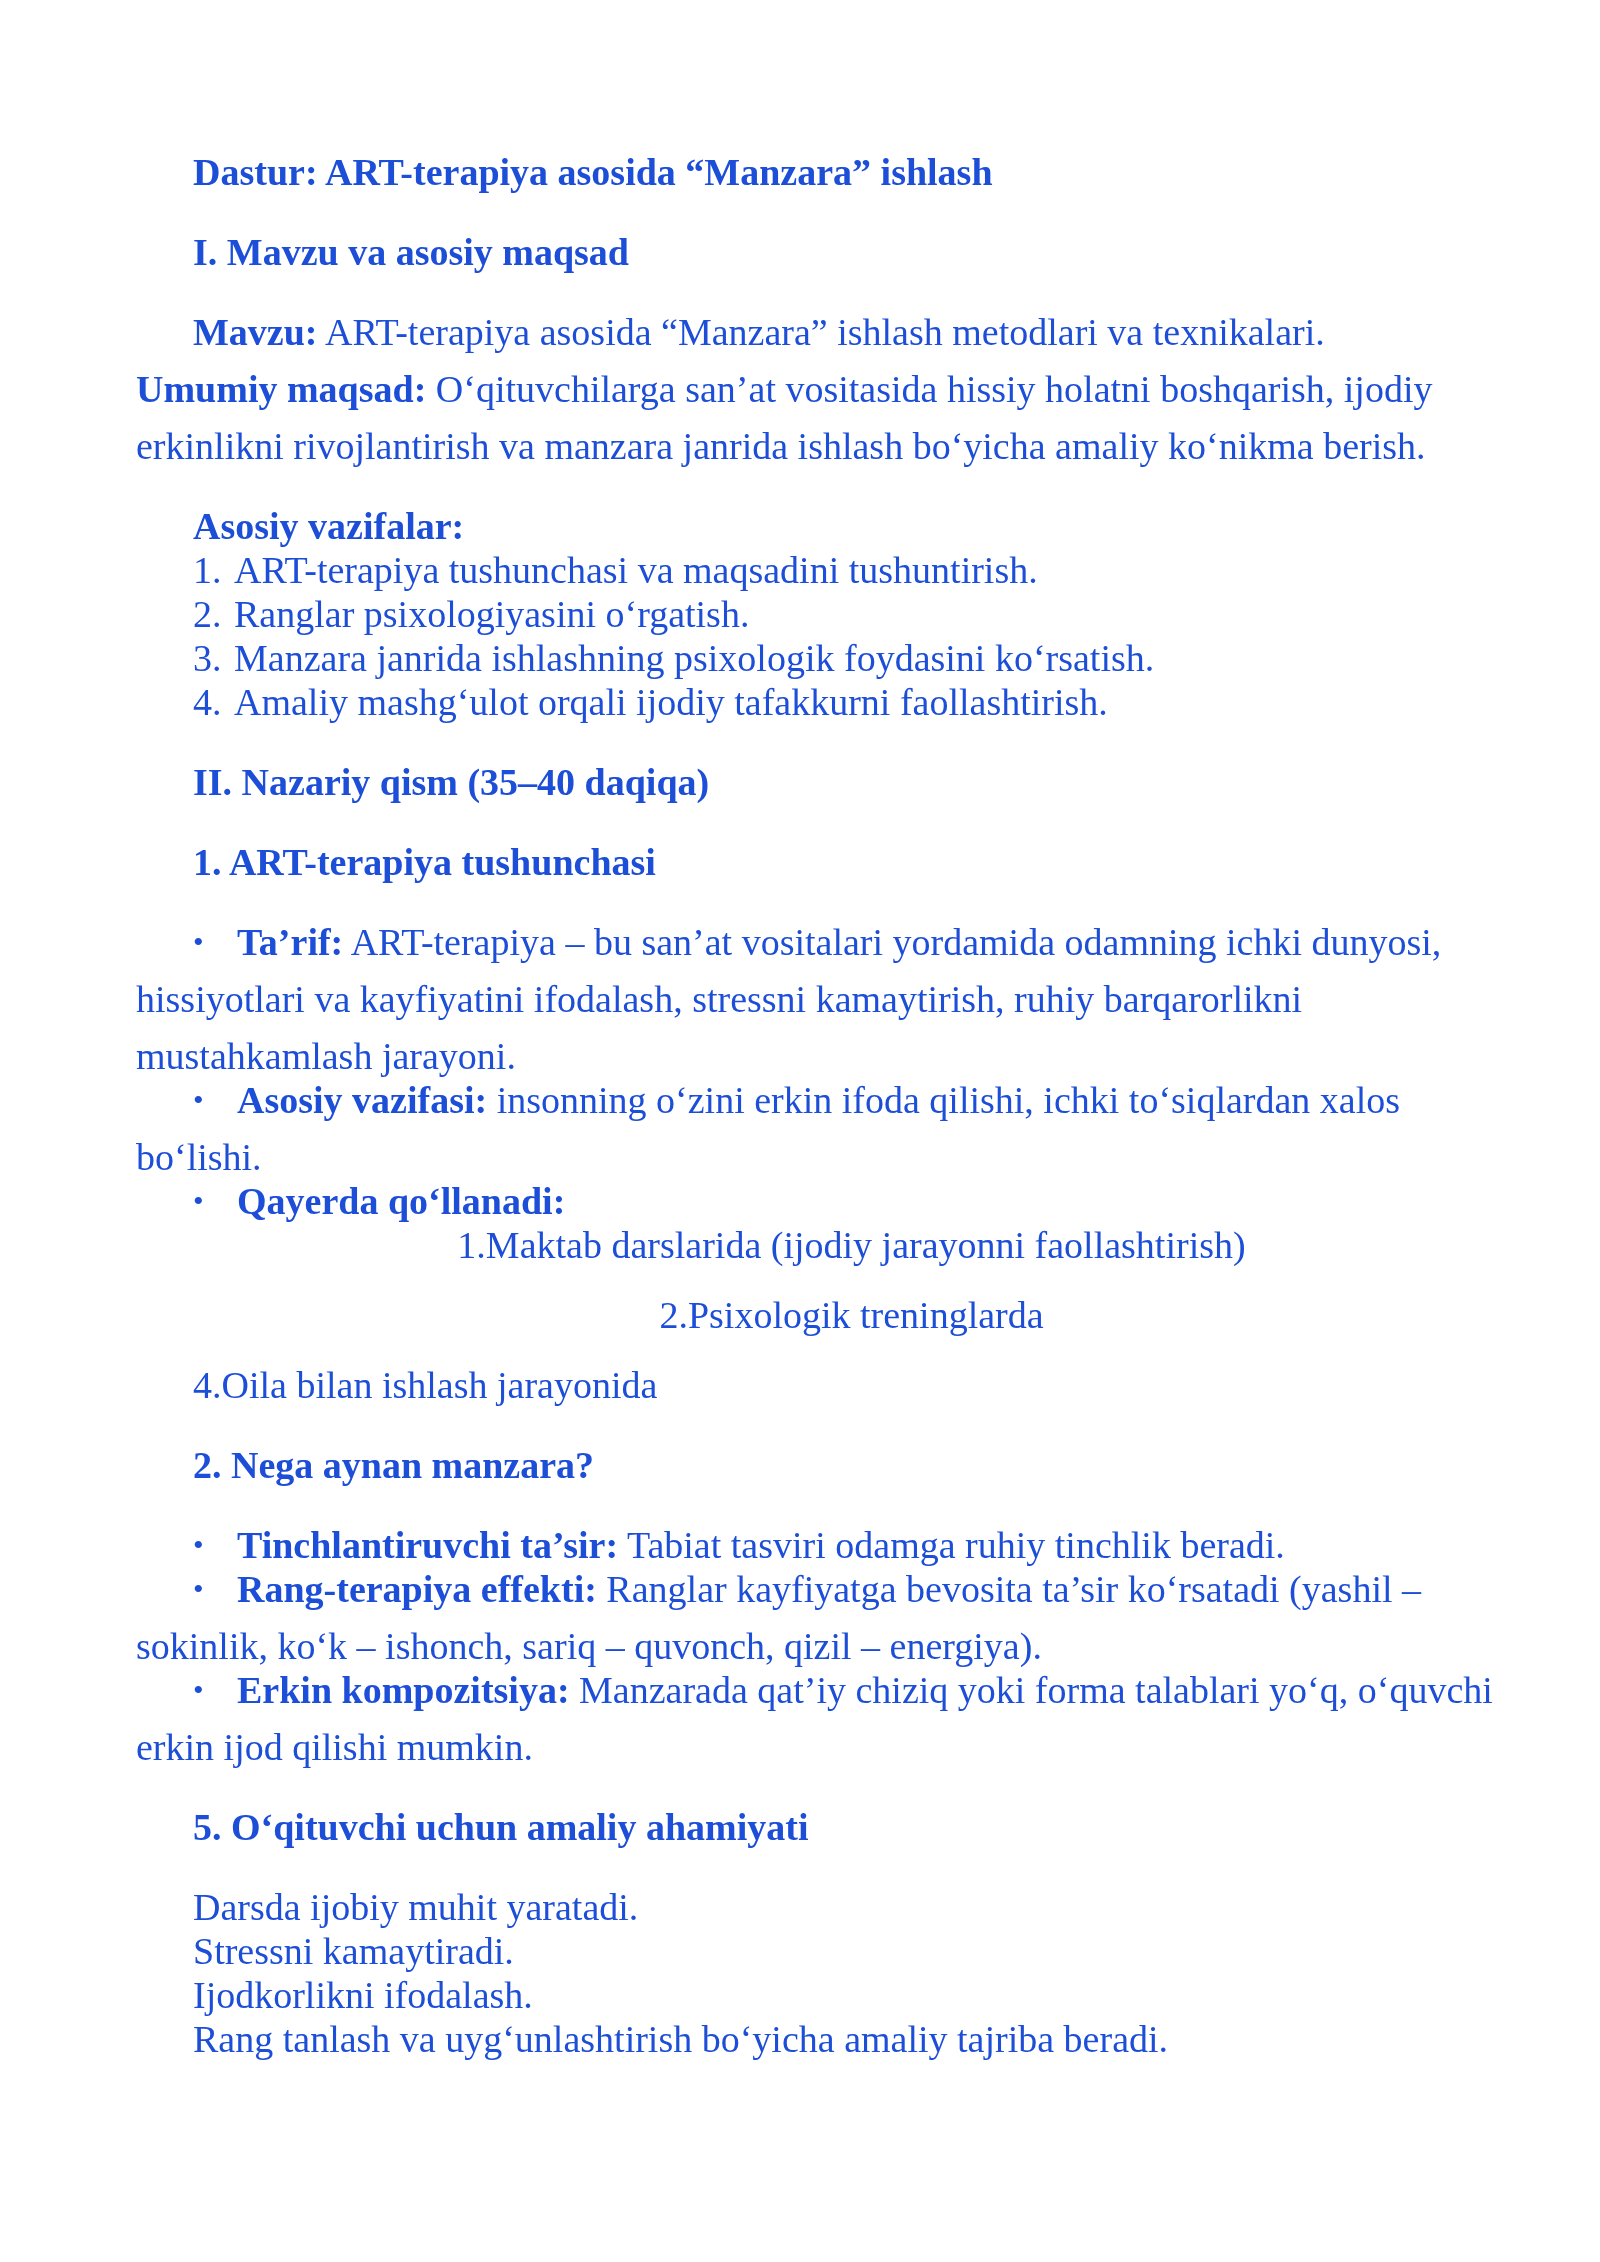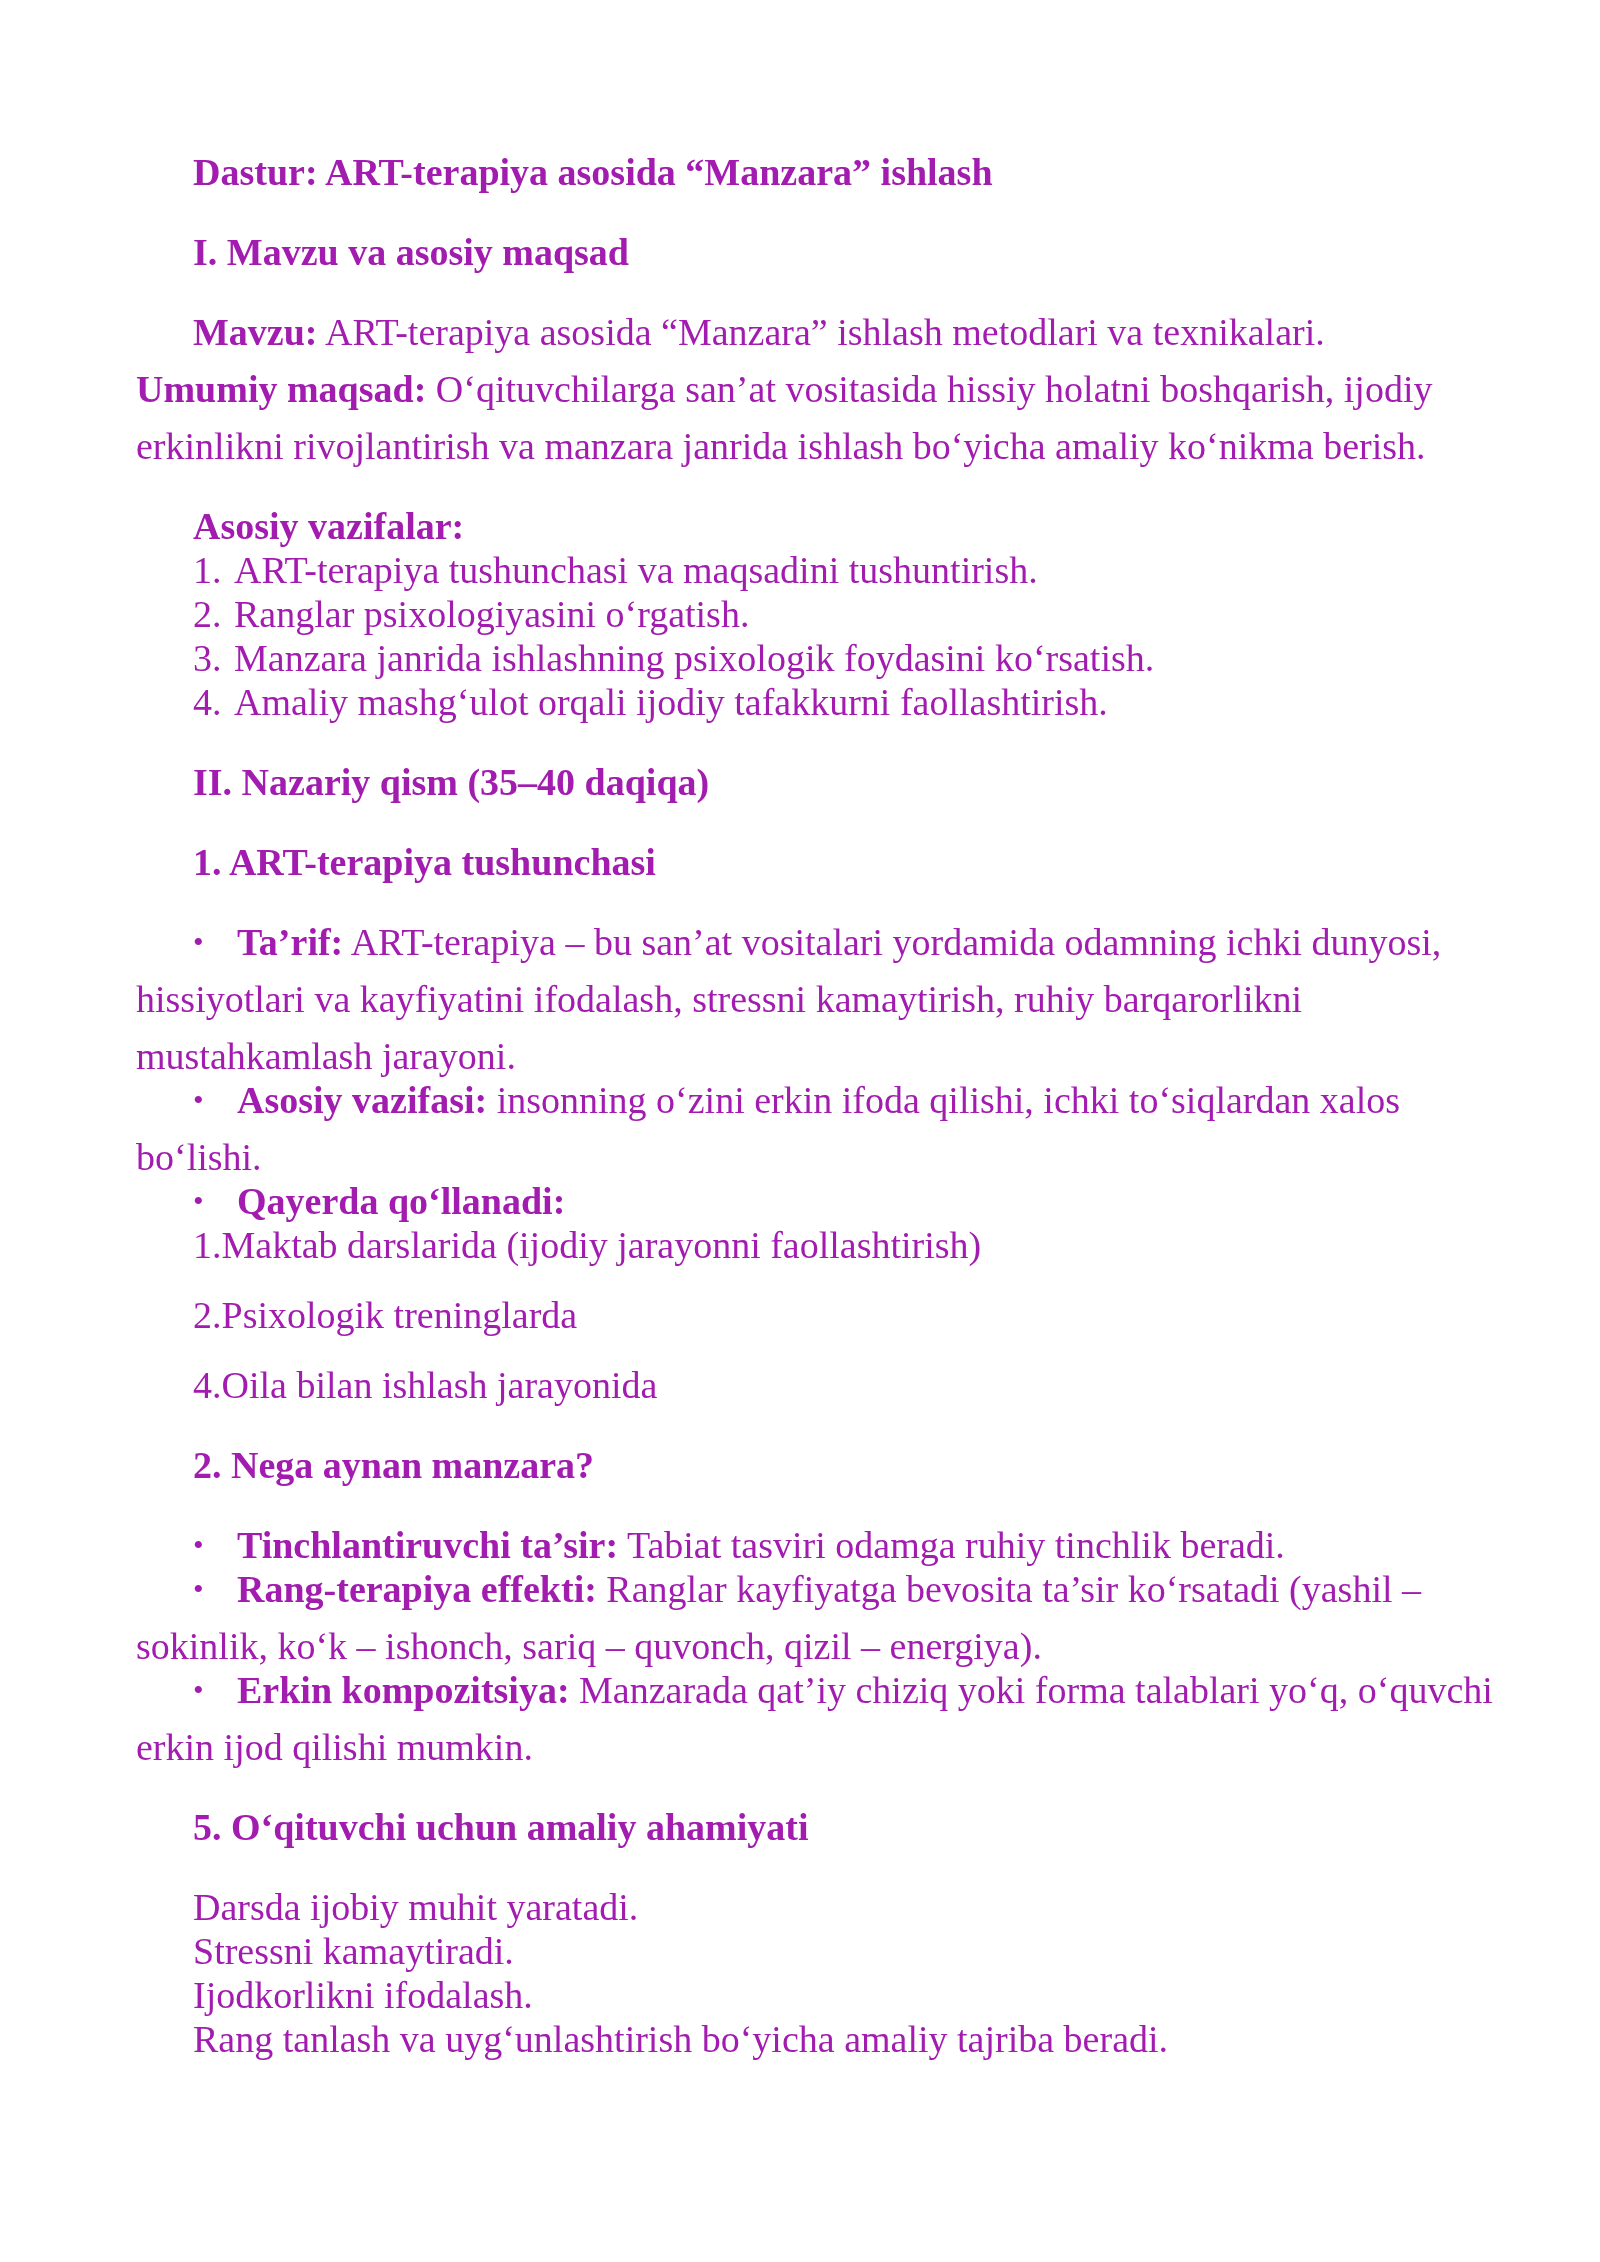--- a/index.html
+++ b/index.html
@@ -4,35 +4,35 @@
 <style>
   html,body{margin:0;padding:0;}
   body{width:1600px;height:2262px;background:#ffffff;overflow:hidden;}
   .page{
     box-sizing:border-box;
     width:1600px;height:1825px;
     padding:150px 90px 12px 136px;
     font-family:"Liberation Serif", serif;
     font-size:38px;
     line-height:44px;
-    color:#a21caf;
+    color:#1d4ed8;
     background:#ffffff;
   }
   .ln{white-space:nowrap;}
   .flush{padding-left:0;margin-top:13px;}
   .indent{padding-left:57px;}
   .numbered{padding-left:57px;}
   .num{display:inline-block;min-width:41px;}
   .bullet-line{padding-left:101px;position:relative;}
   .bullet-glyph{
     position:absolute;left:57px;top:0;
     font-size:0.8em;
   }
   .gap-para{margin-bottom:36px;}
-  .gap-item{margin-bottom:26px;}
+  .gap-item{margin-bottom:26px;text-align:center;}
   b{font-weight:bold;}
 </style>
 </head>
 <body>
 
 <div class="page">
   <div>
       <div class="ln indent gap-para"><b class="seg">Dastur: ART-terapiya asosida “Manzara” ishlash</b></div>
       <div class="ln indent gap-para"><b class="seg">I. Mavzu va asosiy maqsad</b></div>
       <div class="ln indent"><b class="seg">Mavzu:</b><span class="seg"> ART-terapiya asosida “Manzara” ishlash metodlari va texnikalari.</span></div>

